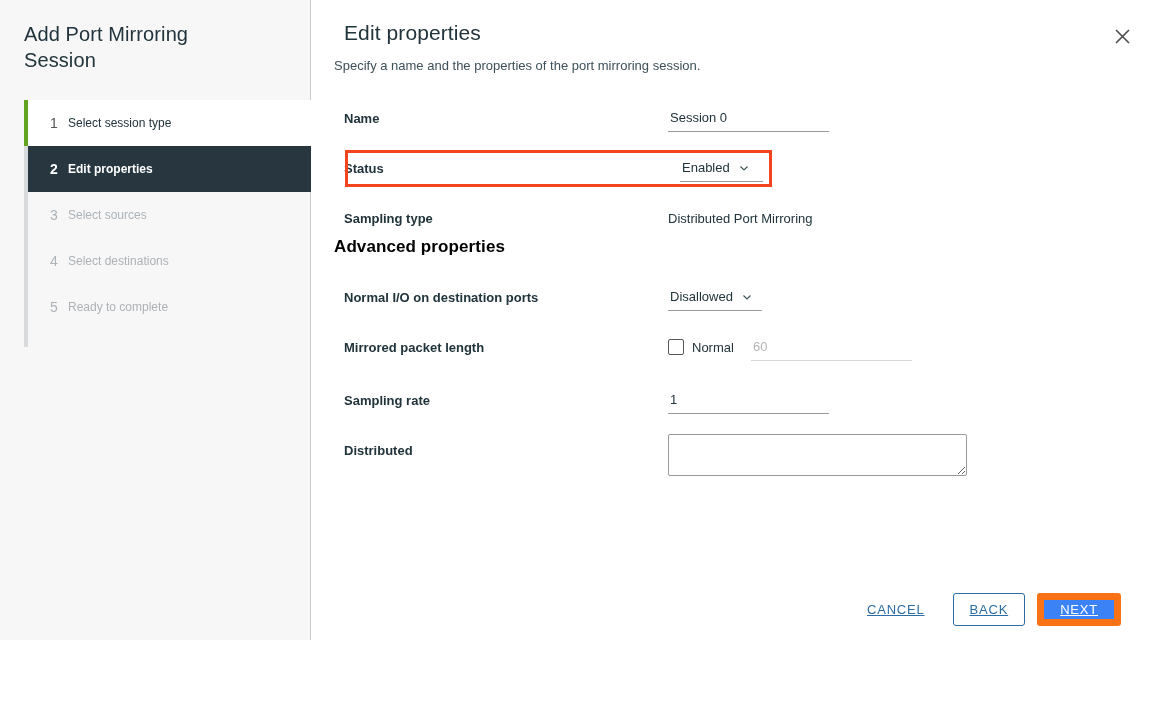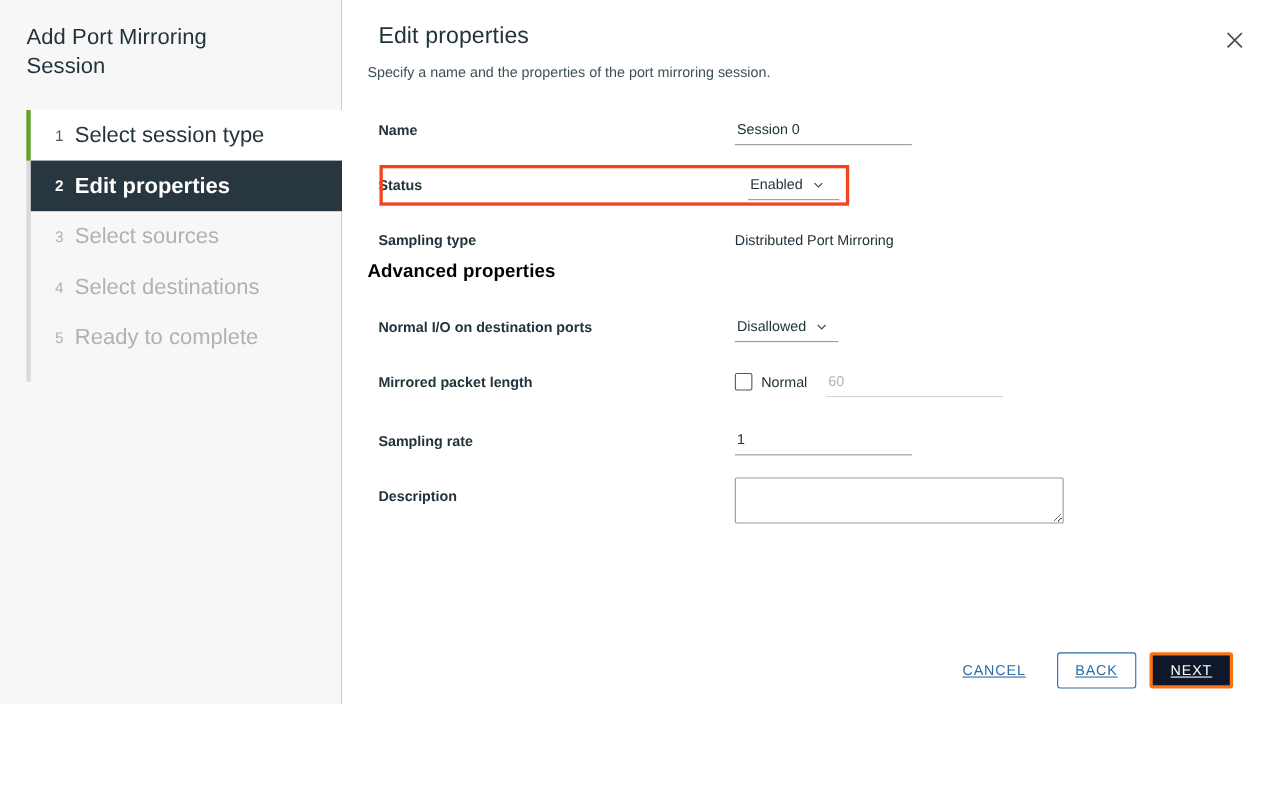--- a/index.html
+++ b/index.html
@@ -67,21 +67,21 @@
     display: flex;
     align-items: center;
     padding-left: 22px;
   }
   .step .s-num {
     width: 18px;
     font-size: 14px;
     color: #565656;
   }
   .step .s-label {
-    font-size: 20px;
+    font-size: 12px;
     color: #21333b;
   }
   .step.done .s-wrap { background: #ffffff; }
   .step.done .s-num { color: #565656; }
   .step.done .s-label { color: #21333b; }
   .step.current .s-wrap { background: #27363f; }
   .step.current .s-num { color: #ffffff; font-weight: bold; }
   .step.current .s-label { color: #ffffff; font-weight: bold; }
   .step.upcoming .s-wrap { background: transparent; }
   .step.upcoming .s-num,
@@ -284,22 +284,22 @@
     background: transparent;
     border: none;
     color: #2d6ca2;
   }
   .btn-outline {
     background: #ffffff;
     border: 1px solid #2d6ca2;
     color: #2d6ca2;
   }
   .btn-primary {
-    background: #0f172a;
-    border: 3px solid #f97316;
+    background: #3b82f6;
+    border: 7px solid #f97316;
     color: #ffffff;
   }
 </style>
 </head>
 <body>
 
 <div id="app">
 
   <div class="sidebar">
     <div class="wizard-title">Add Port Mirroring Session</div>
@@ -403,21 +403,21 @@
         <span class="checkbox-label">Normal</span>
         <input class="packet-input" type="text" placeholder="60" style="">
       </div>
 
       <div class="row" style="top:388px;">
         <span class="lbl">Sampling rate</span>
         <input class="text-input" type="text" value="1" style="">
       </div>
 
       <div class="row" style="top:438px; height:50px;">
-        <span class="lbl">Description</span>
+        <span class="lbl">Distributed</span>
         <textarea class="desc-area" placeholder="" style=""></textarea>
       </div>
 
     </div>
   </div>
 
   <div class="highlight-box"></div>
 
   <div class="footer">
     <button class="btn btn-flat">CANCEL</button>

